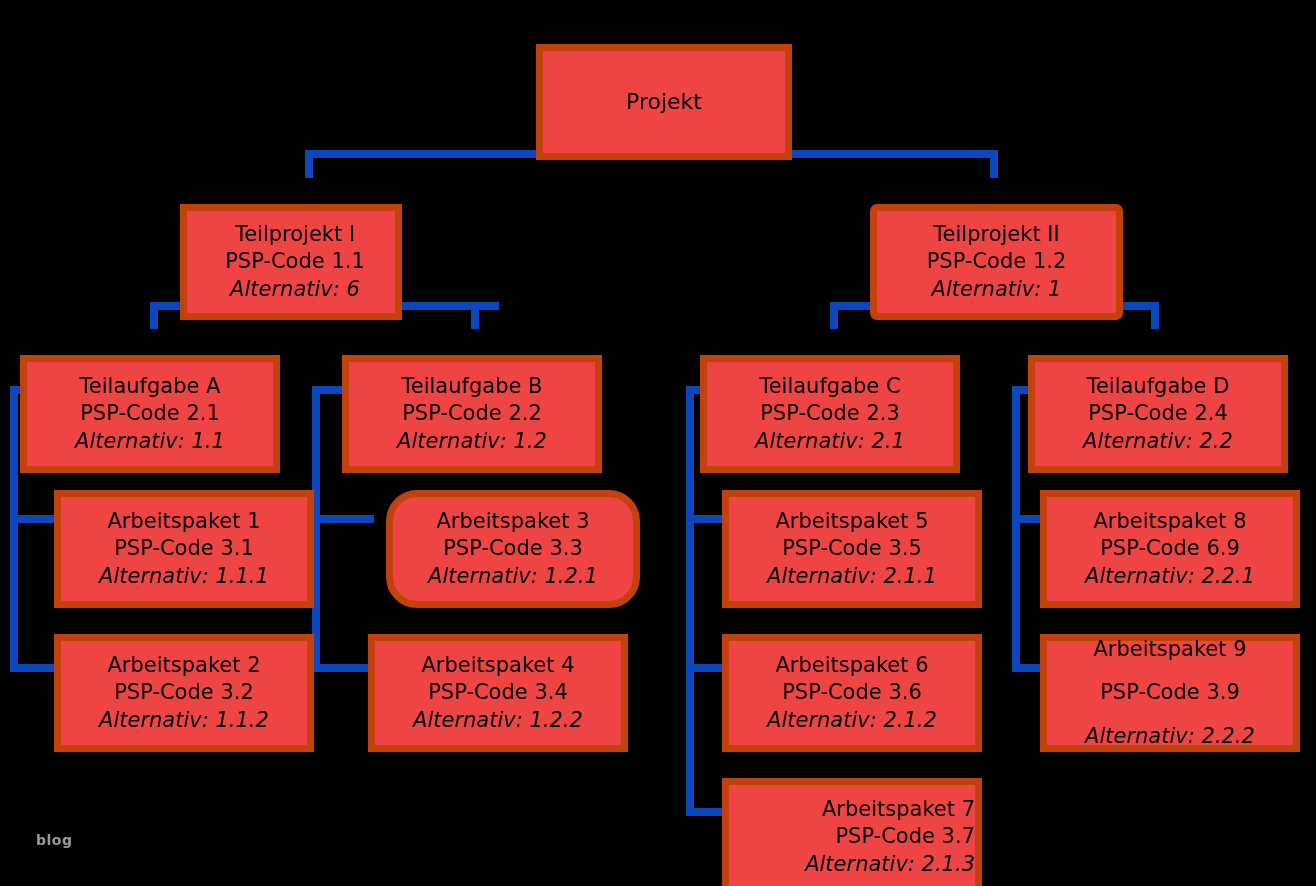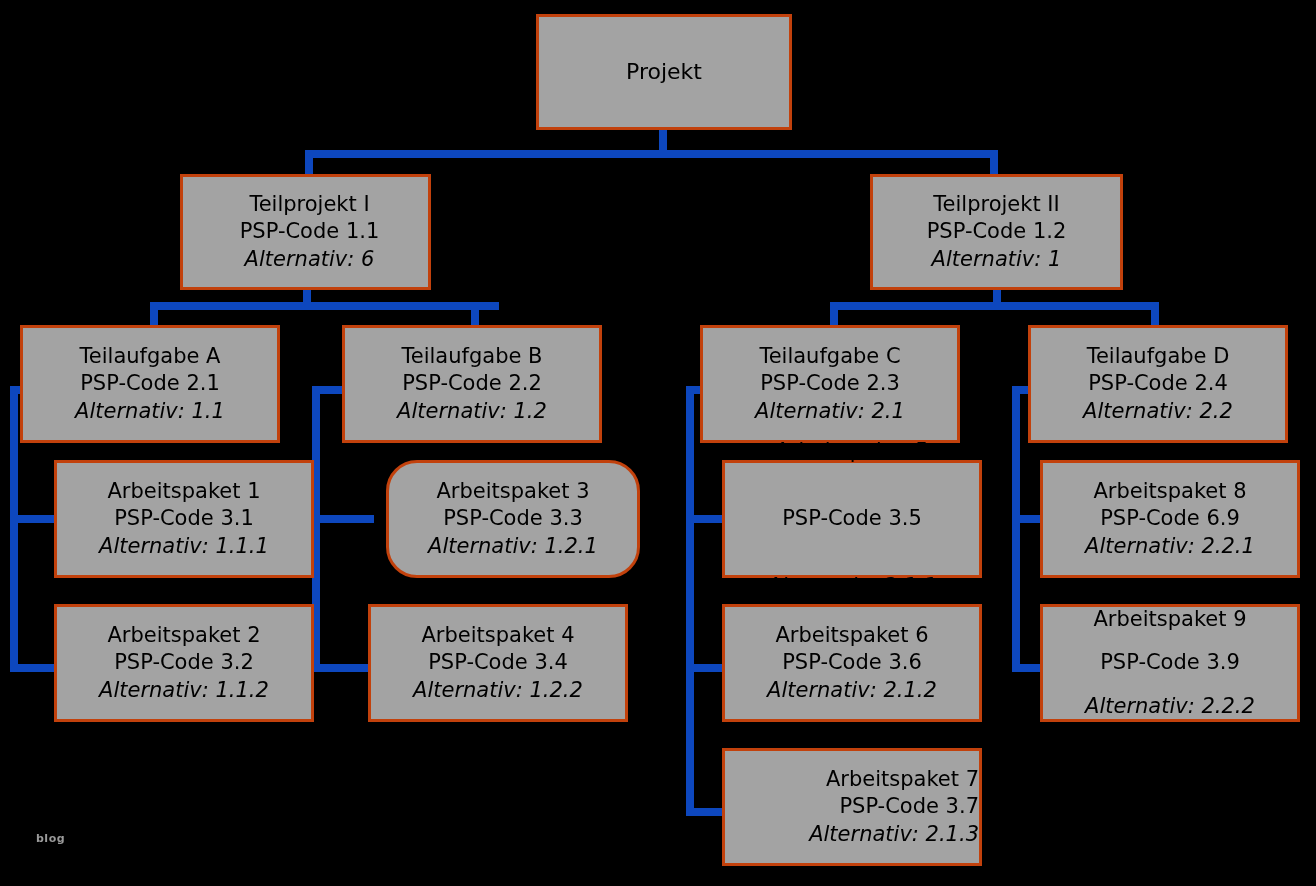--- a/index.html
+++ b/index.html
@@ -17,48 +17,49 @@
   }
   
   .conn {
     position: absolute;
     background: #0D47BE;
   }
   
   .node {
     position: absolute;
     box-sizing: border-box;
-    background: #a3a3a3;
-    border: 3px solid #c2410c;
+    background: #ef4444;
+    border: 7px solid #c2410c;
     display: flex;
     flex-direction: column;
     align-items: center;
     justify-content: center;
     text-align: center;
     color: #000000;
     line-height: 1.30;
     z-index: 5;
+    margin-top: 30px;
   }
   .node .ln {
     display: block;
     white-space: nowrap;
     font-size: 21px;
   }
   .node .ln.alt {
     font-style: italic;
   }
   .node.root .ln {
     font-size: 22px;
   }
   
   #watermark {
     position: absolute;
     left: 36px;
     top: 832px;
-    font-size: 11px;
+    font-size: 14px;
     font-weight: bold;
     letter-spacing: 0.5px;
     color: #9A9A9A;
     font-family: "DejaVu Sans", "Liberation Sans", sans-serif;
     z-index: 9;
   }
 </style>
 </head>
 <body>
 
@@ -97,27 +98,27 @@
 
   <div class="conn" style="left:1012px; top:386px; width:22px; height:8px;"></div>
   <div class="conn" style="left:1012px; top:386px; width:8px; height:286px;"></div>
   <div class="conn" style="left:1012px; top:515px; width:36px; height:8px;"></div>
   <div class="conn" style="left:1012px; top:664px; width:36px; height:8px;"></div>
 
   <div class="node root" style="left:536px; top:14px; width:256px; height:116px;">
     <span class="ln">Projekt</span>
   </div>
 
-  <div class="node" style="left:180px; top:174px; width:251px; height:116px;padding-left:8px;">
+  <div class="node" style="left:180px; top:174px; width:222px; height:116px;padding-left:8px;">
     <span class="ln">Teilprojekt I</span>
     <span class="ln">PSP-Code 1.1</span>
     <span class="ln alt">Alternativ: 6</span>
   </div>
 
-  <div class="node" style="left:870px; top:174px; width:253px; height:116px;">
+  <div class="node" style="left:870px; top:174px; width:253px; height:116px;border-radius:7px;">
     <span class="ln">Teilprojekt II</span>
     <span class="ln">PSP-Code 1.2</span>
     <span class="ln alt">Alternativ: 1</span>
   </div>
 
   <div class="node" style="left:20px; top:325px; width:260px; height:118px;">
     <span class="ln">Teilaufgabe A</span>
     <span class="ln">PSP-Code 2.1</span>
     <span class="ln alt">Alternativ: 1.1</span>
   </div>
@@ -157,21 +158,21 @@
     <span class="ln">PSP-Code 3.3</span>
     <span class="ln alt">Alternativ: 1.2.1</span>
   </div>
 
   <div class="node" style="left:368px; top:604px; width:260px; height:118px;">
     <span class="ln">Arbeitspaket 4</span>
     <span class="ln">PSP-Code 3.4</span>
     <span class="ln alt">Alternativ: 1.2.2</span>
   </div>
 
-  <div class="node" style="left:722px; top:460px; width:260px; height:118px;gap:40px;">
+  <div class="node" style="left:722px; top:460px; width:260px; height:118px;">
     <span class="ln">Arbeitspaket 5</span>
     <span class="ln">PSP-Code 3.5</span>
     <span class="ln alt">Alternativ: 2.1.1</span>
   </div>
 
   <div class="node" style="left:722px; top:604px; width:260px; height:118px;">
     <span class="ln">Arbeitspaket 6</span>
     <span class="ln">PSP-Code 3.6</span>
     <span class="ln alt">Alternativ: 2.1.2</span>
   </div>

